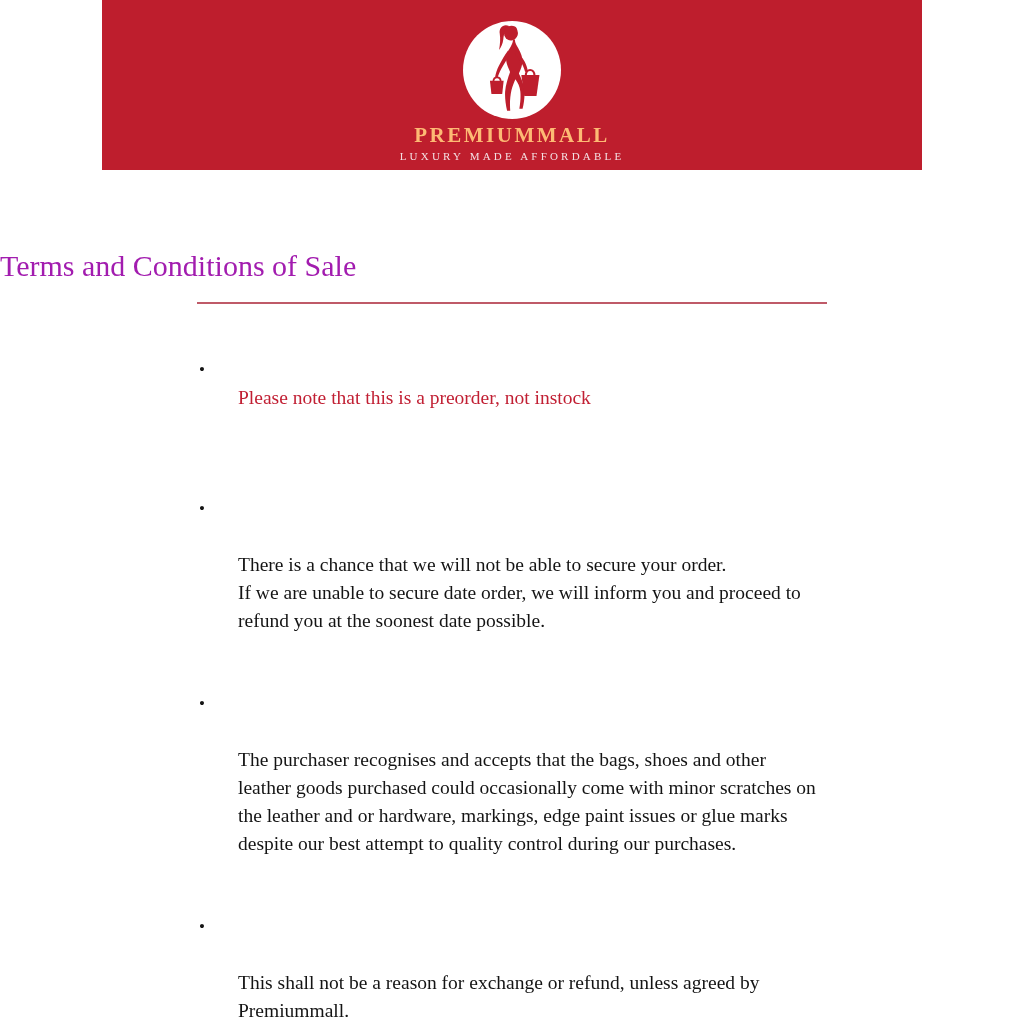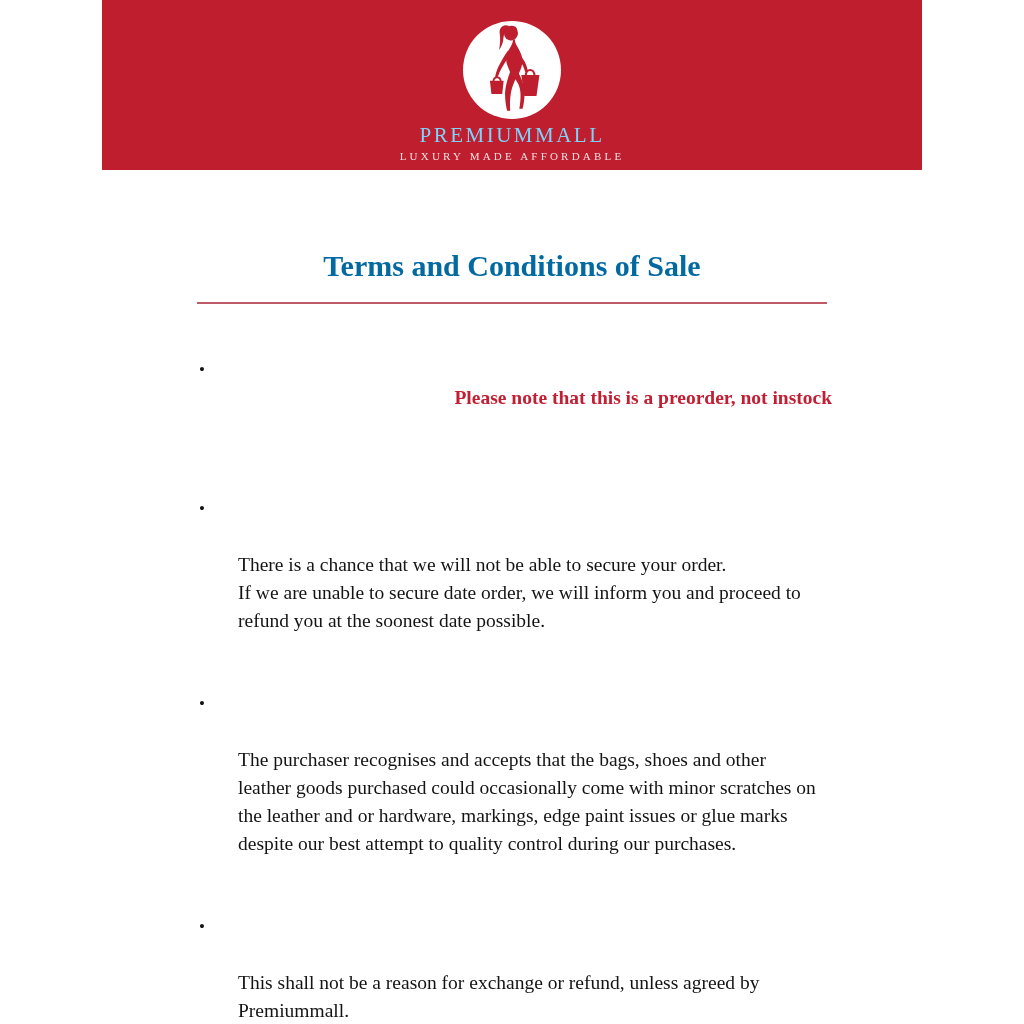--- a/index.html
+++ b/index.html
@@ -23,42 +23,41 @@
     margin:0 auto;
     background:var(--banner-red);
     display:flex;flex-direction:column;align-items:center;
     padding-top:21px;
   }
   .logo-circle{
     width:98px;height:98px;
     display:block;
   }
   .brand-name{
-    color:#7dd3fc;
+    color:#fdba74;
     font-size:21px;
     letter-spacing:2.5px;
     margin-top:4px;
-    font-weight:400;
+    font-weight:700;
     white-space:nowrap;
   }
   .brand-tagline{
     color:#f3dfe2;
     font-size:11px;
     letter-spacing:3.2px;
     margin-top:2px;
     white-space:nowrap;
   }
   
   .doc-title{
     margin-top:78px;
-    text-align:center;
     font-size:30px;
     line-height:36px;
-    font-weight:bold;
-    color:#0369a1;
+    font-weight:normal;
+    color:#a21caf;
   }
   .title-divider{
     width:630px;
     height:2px;
     background:var(--divider-red);
     margin:18px auto 0 auto;
     border:none;
   }
   
   .terms-list{
@@ -77,22 +76,21 @@
     padding-left:7px;
     color:#141414;
     font-size:17px;
   }
   .term-text{
     flex:1 1 auto;
     white-space:pre-line;
   }
   .term-lead{
     color:var(--accent-red);
-    font-weight:bold;
-    text-align:right;
+    font-weight:normal;
   }
   .term-body{
     color:var(--text-black);
   }
   .term-lead:empty,.term-body:empty{display:none;}
 </style>
 </head>
 <body>
 
 <header class="banner">

